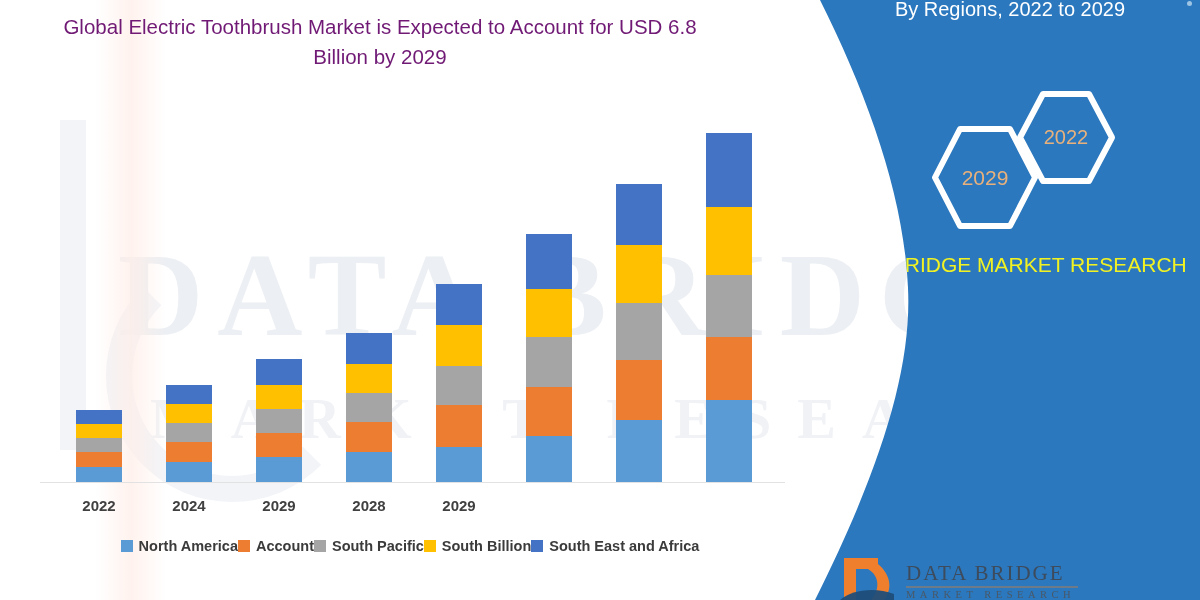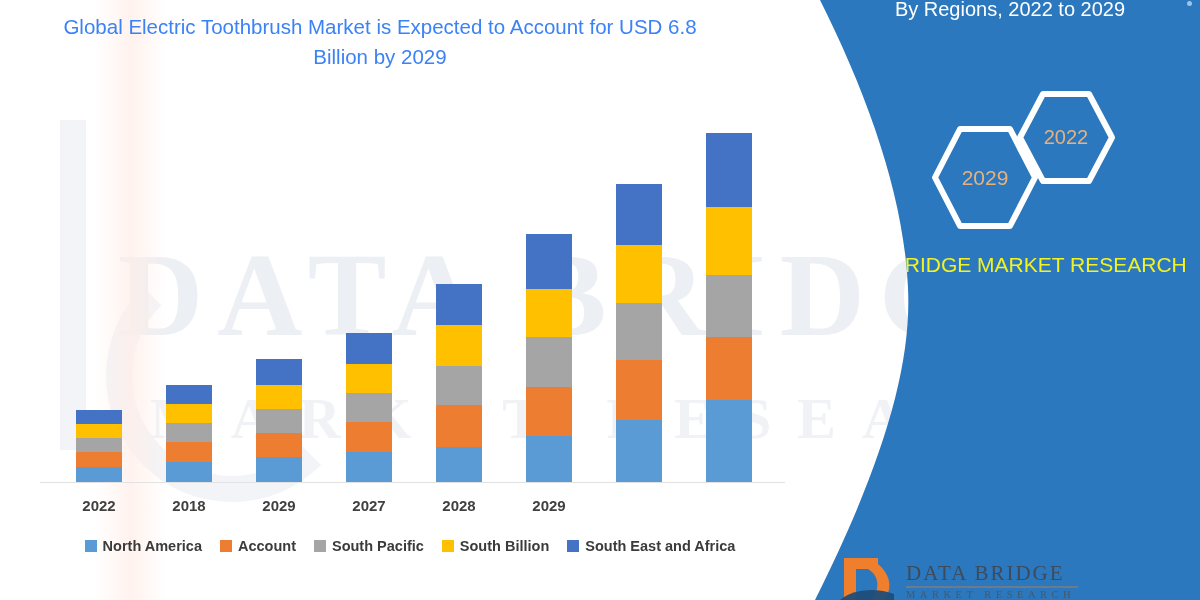--- a/index.html
+++ b/index.html
@@ -59,21 +59,21 @@
   }
 
   
   #chart-panel{
     position:absolute; left:0; top:0; width:820px; height:600px;
   }
   #chart-title{
     position:absolute;
     left:40px; top:12px; width:680px;
     text-align:center;
-    color:#3b82f6;
+    color:#701a75;
     font-size:20.5px;
     line-height:30px;
     font-weight:400;
   }
 
   #plot-area{
     position:absolute;
     left:40px; top:110px;
     width:740px; height:372px;
   }
@@ -117,21 +117,20 @@
     font-size:15px;
     font-weight:700;
     color:#404040;
     line-height:32px;
   }
 
   #legend{
     position:absolute;
     left:40px; top:538px; width:740px;
     display:flex; align-items:center; justify-content:center;
-    gap:18px;
   }
   .legend-item{ display:flex; align-items:center; gap:6px; }
   .legend-swatch{ width:12px; height:12px; display:block; }
   .legend-label{ font-size:14.5px; font-weight:700; color:#3b3b3b; white-space:nowrap; }
 
   
   #brand-panel{
     position:absolute;
     left:760px; top:0; width:440px; height:600px;
     background:#2B78BE;
@@ -301,23 +300,22 @@
             <div class="seg" style="height: 82px; background: rgb(91, 155, 213);"></div>
           </div>
         </div>
       </div>
   </div>
 
   <div id="axis-line"></div>
 
   <div id="x-labels">
       <div class="x-label">2022</div>
-      <div class="x-label">2018</div>
+      <div class="x-label">2024</div>
       <div class="x-label">2029</div>
-      <div class="x-label">2027</div>
       <div class="x-label">2028</div>
       <div class="x-label">2029</div>
     </div>
 
   <div id="legend">
       <div class="legend-item">
         <span class="legend-swatch" style="background: rgb(91, 155, 213);"></span>
         <span class="legend-label">North America</span>
       </div>
       <div class="legend-item">

